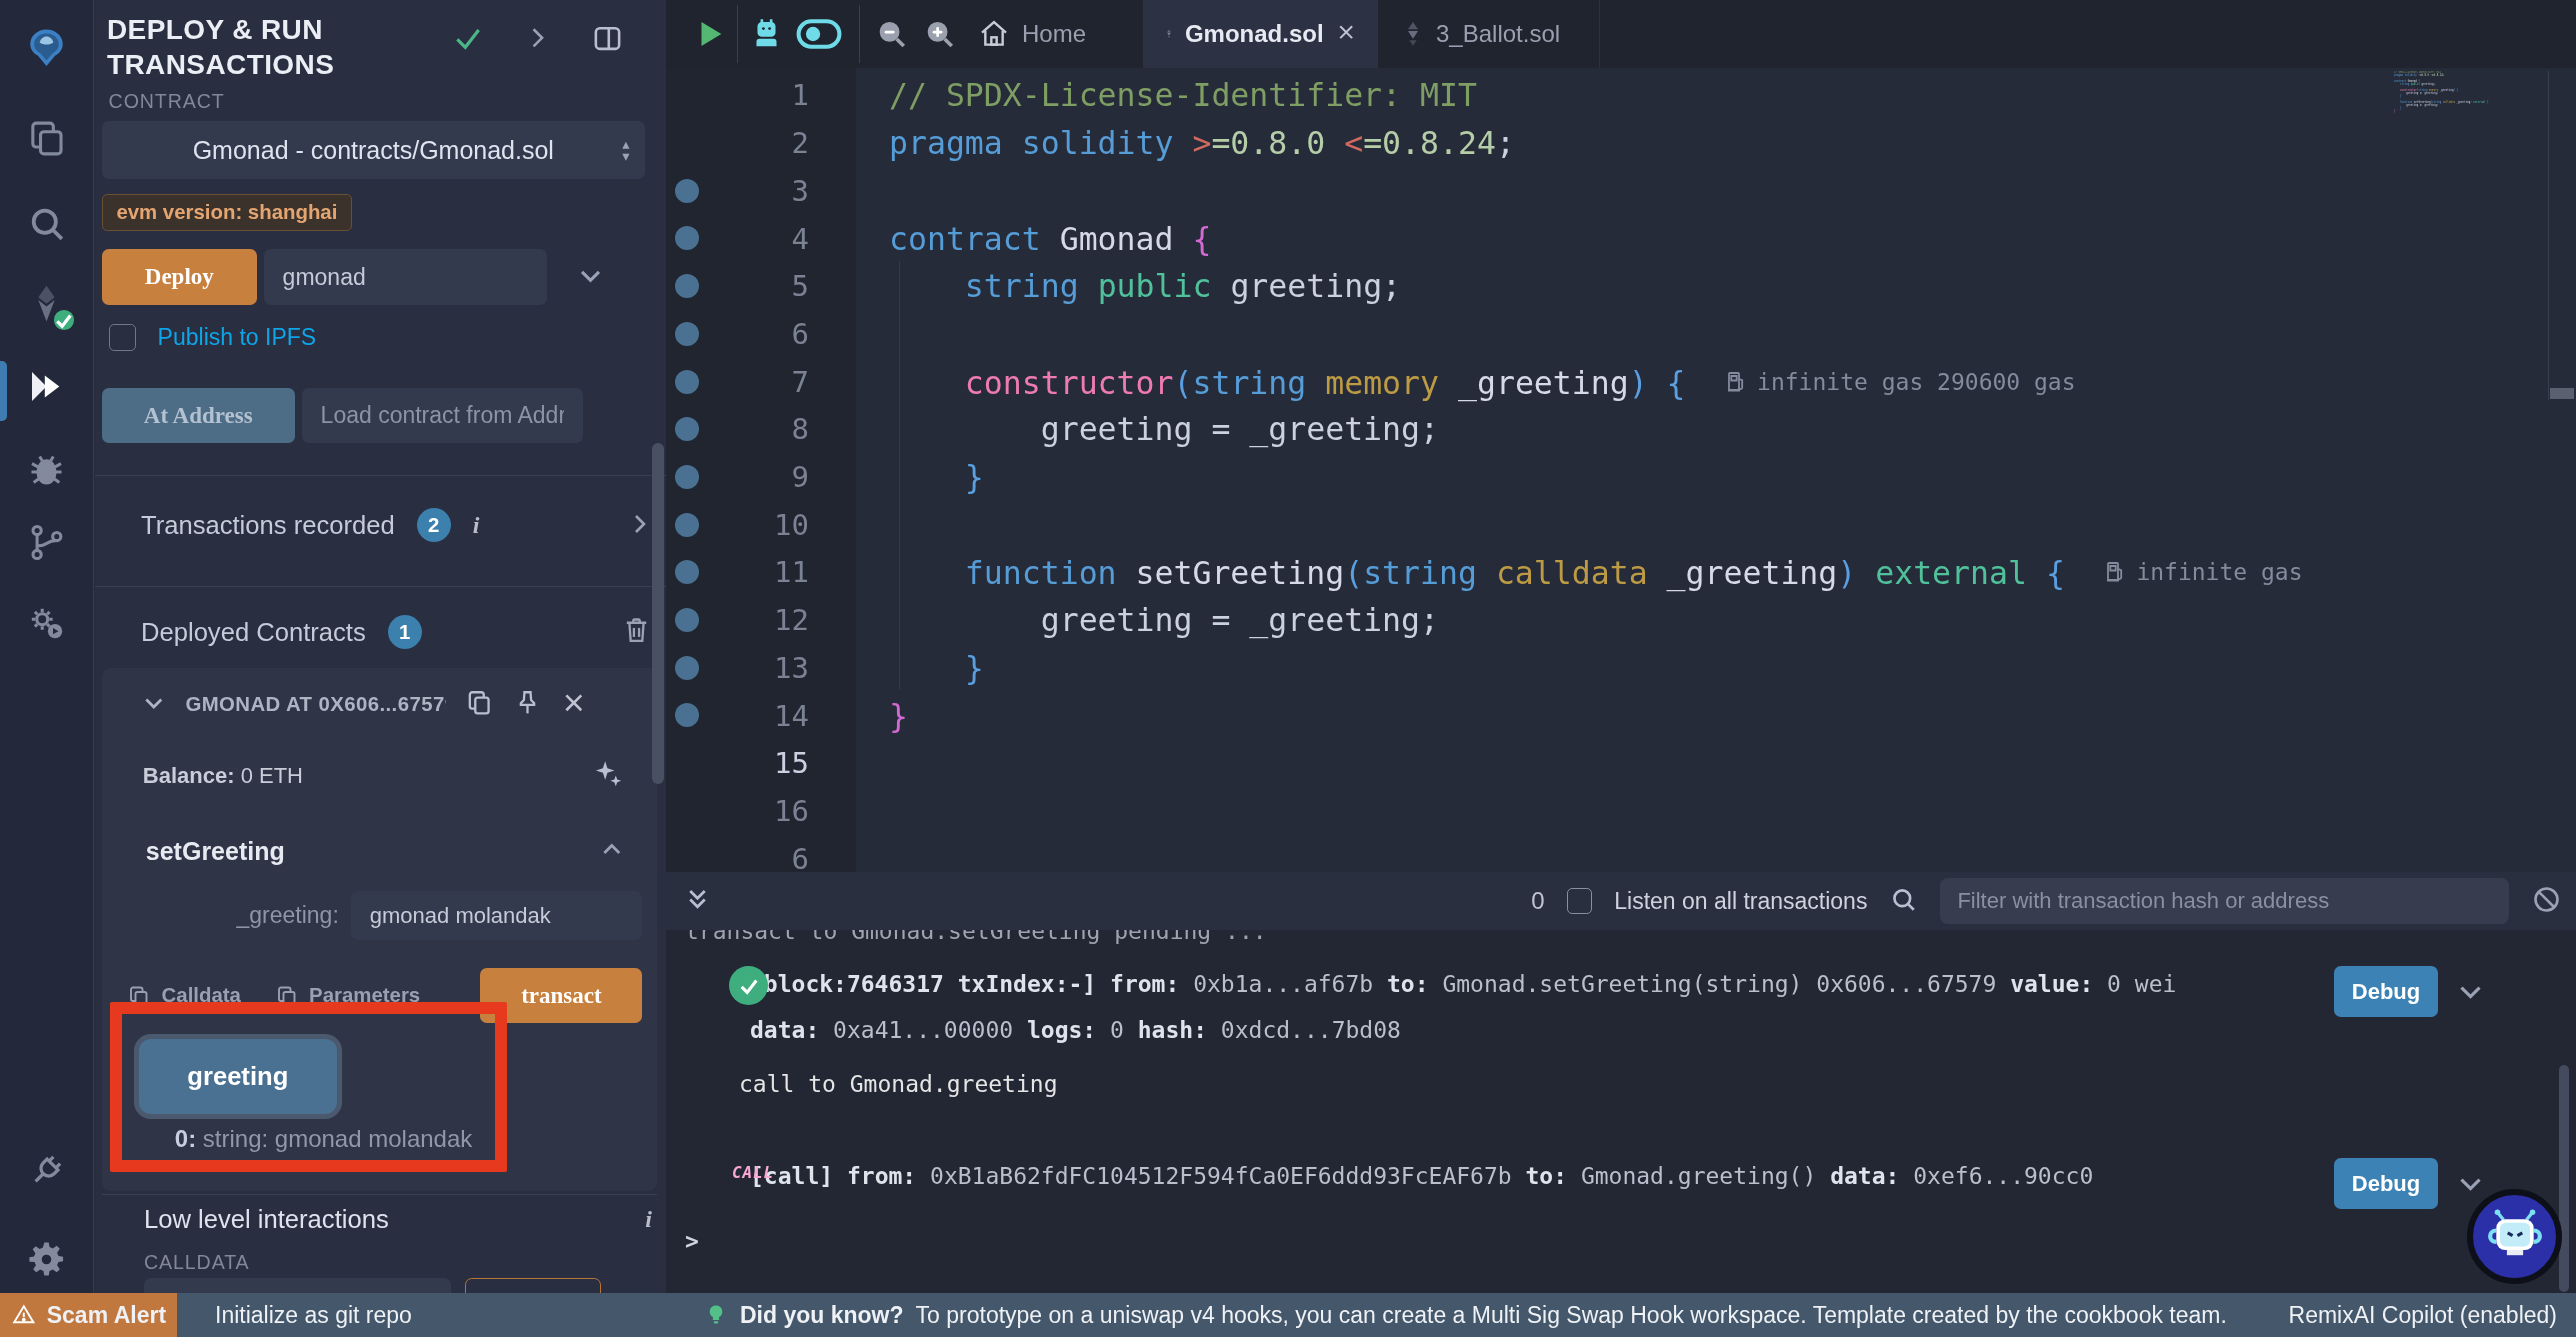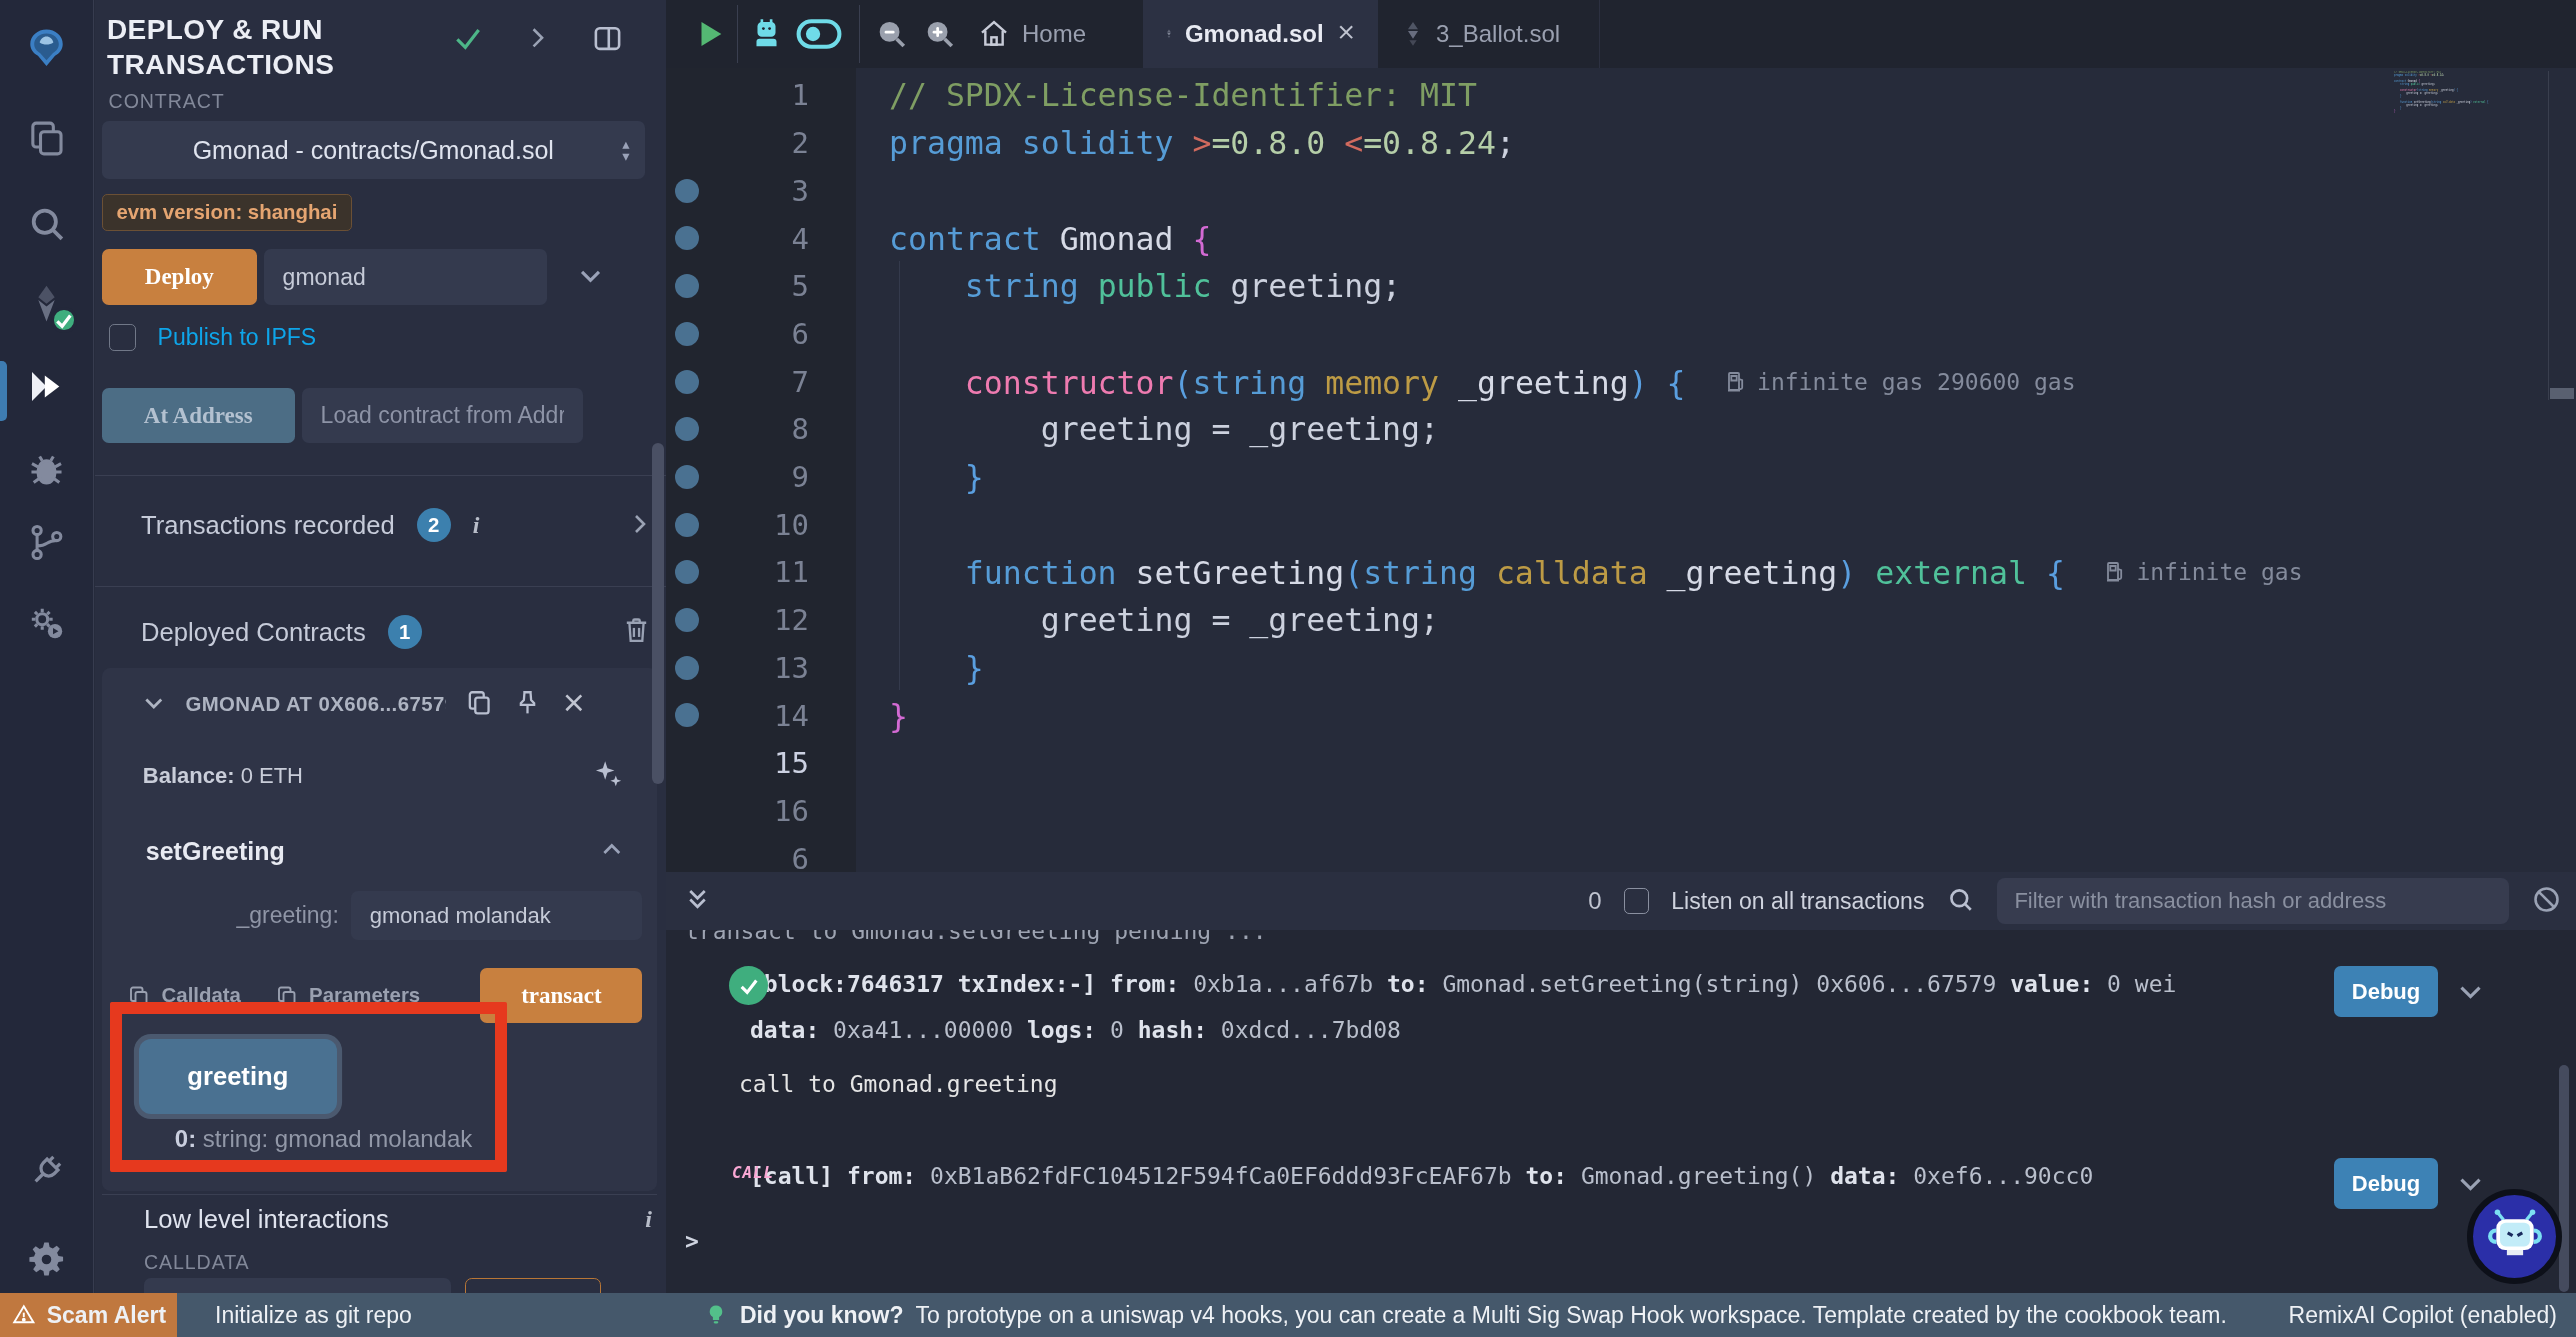--- a/index.html
+++ b/index.html
@@ -64,21 +64,21 @@
   .ruler { position:absolute; right:27px; top:3.4px; width:0; height:329px; border-left:0.9px solid #3a3f4e; }
   .ruler-thumb { position:absolute; right:1.7px; top:320px; width:24px; height:11px; background:#596070; }
 
   
   .terminal { position:absolute; left:0; top:872px; width:100%; height:421px; background:#232734; }
   .thead { position:absolute; left:0; top:0; width:100%; height:58px; background:#2a2f40; display:flex; align-items:center; }
   .thead-right { position:absolute; right:13.6px; display:flex; align-items:center; gap:22px; }
   .tcount { color:#c0c4d0; font-size:24px; }
   .tchk { width:25.6px; height:25.6px; border:1.7px solid #8a90a0; border-radius:5.1px; }
   .tlisten { color:#cfd3de; font-size:23px; }
-  .tfilter { width:512px; height:46px; background:#373c4f; border:none; border-radius:8px; color:#c6cbd8; font-size:22px; padding:0 17px; }
+  .tfilter { width:569px; height:46px; background:#373c4f; border:none; border-radius:8px; color:#c6cbd8; font-size:22px; padding:0 17px; }
   .tfilter::placeholder { color:#8a90a0; }
   .tcontent { position:absolute; left:0; top:58px; right:0; bottom:0; overflow:hidden; font-family:"DejaVu Sans Mono", monospace; font-size:23px; color:#b9bfcc; }
   .pending { position:absolute; left:19px; top:-12px; color:#9ea4b2; }
   .tlog { position:absolute; left:0; width:100%; }
   .tlog .okicon { position:absolute; left:63px; top:5.1px; width:39px; height:39px; border-radius:50%; background:#3fae7e; display:flex; align-items:center; justify-content:center; }
   .tlog .calllabel { position:absolute; left:66px; top:10.2px; font-size:16px; font-style:italic; font-weight:700; color:#f9a8d4; letter-spacing:0.9px; }
   .tlog .tbody { margin-left:84px; margin-right:281px; line-height:46px; }
   .sg-b { font-weight:700; color:#dfe3ec; }
   .sg-r { color:#b9bfcc; }
   .tnote { position:absolute; left:73px; color:#e5e5e5; }

